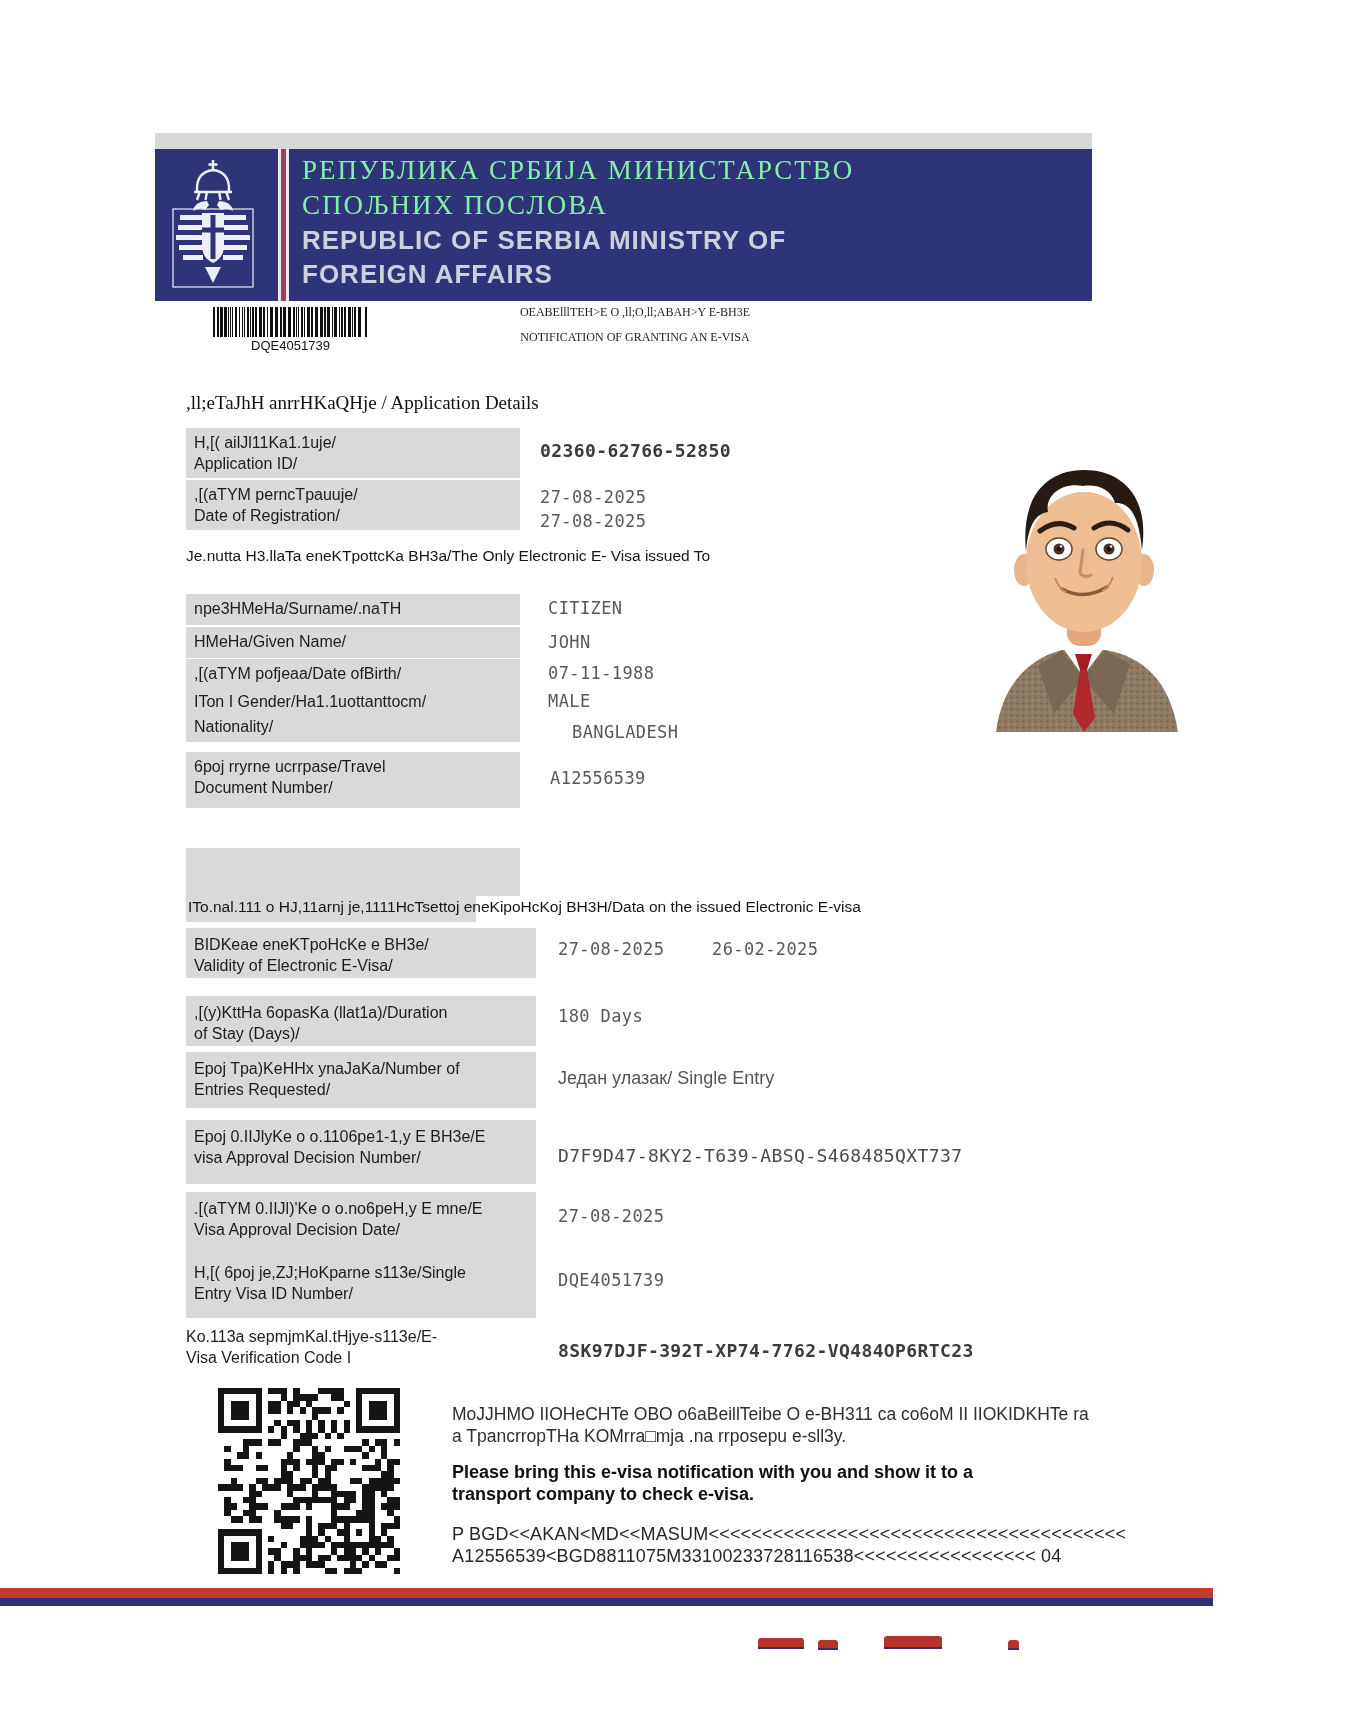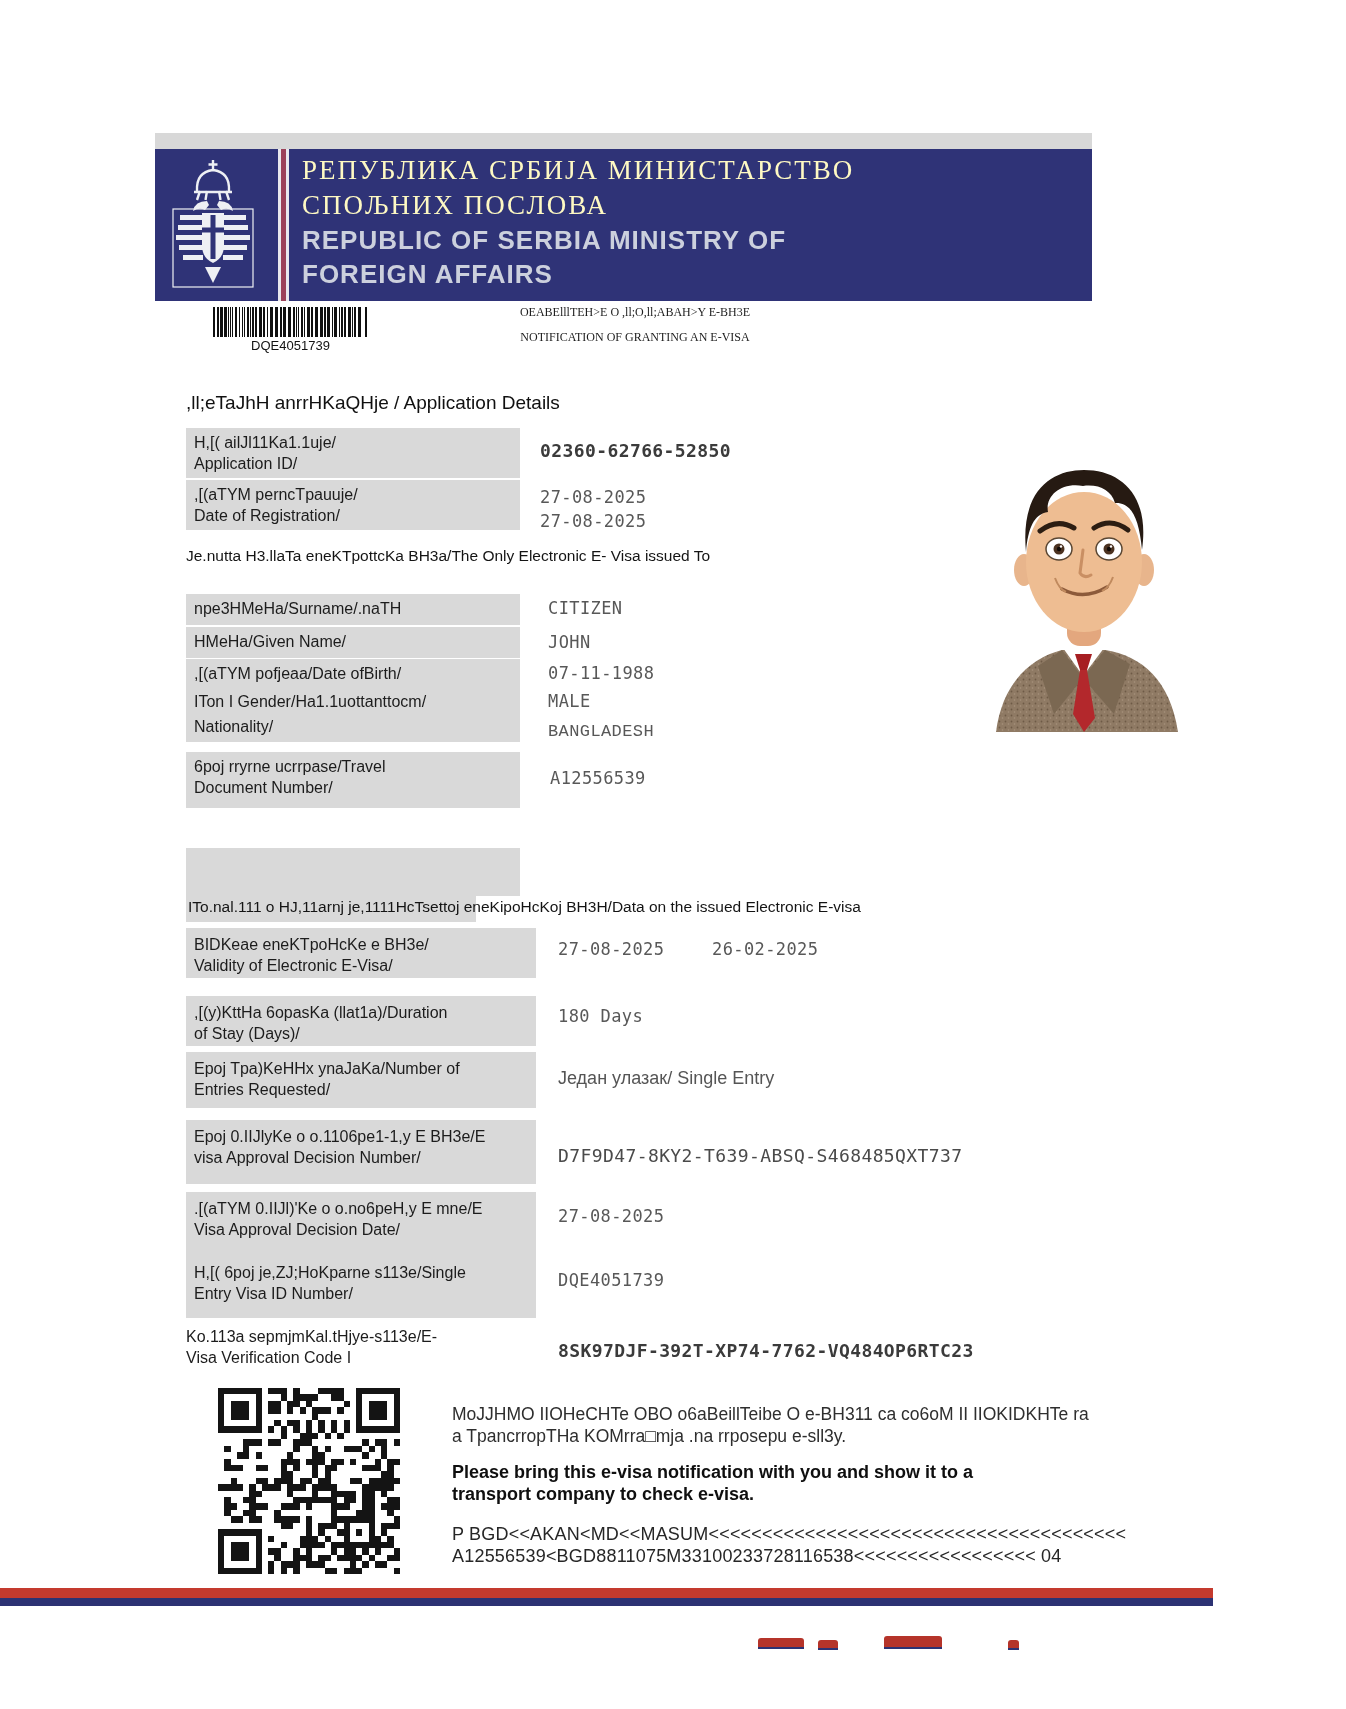--- a/index.html
+++ b/index.html
@@ -7,31 +7,31 @@
         font-family:"Liberation Sans",sans-serif;}
   .abs{position:absolute;}
 
   
   .banner-topstrip{position:absolute;left:155px;top:133px;width:937px;height:16px;background:#d8d8d8;}
   .banner{position:absolute;left:155px;top:149px;width:937px;height:152px;background:#2f3377;}
   .coa{position:absolute;left:12px;top:8px;}
   .vstripe{position:absolute;left:123px;top:0;height:152px;width:5px;background:#9c4259;
            border-left:3px solid #e9e9ee;border-right:3px solid #e9e9ee;}
   .banner-text{position:absolute;left:147px;top:4px;}
-  .cyr-line{font-family:"Liberation Serif",serif;font-size:27px;line-height:35px;color:#fef9c3;letter-spacing:2px;}
+  .cyr-line{font-family:"Liberation Serif",serif;font-size:27px;line-height:35px;color:#86efac;letter-spacing:2px;}
   .en-line{font-family:"Liberation Sans",sans-serif;font-weight:bold;font-size:26px;line-height:34px;color:#ccd0dd;letter-spacing:1px;}
 
   
   .barcode{position:absolute;left:213px;top:307px;}
   .barcode-label{position:absolute;left:213px;top:338px;width:155px;text-align:center;font-size:13px;color:#131313;}
   .doc-title{position:absolute;left:410px;top:300px;width:450px;text-align:center;
              font-family:"Liberation Serif",serif;font-size:12px;line-height:25px;color:#1d1d1d;}
 
   
-  .h-serif{position:absolute;font-family:Liberation Sans, sans-serif;font-size:19px;color:#101010;}
+  .h-serif{position:absolute;font-family:Liberation Serif, serif;font-size:19px;color:#101010;}
   .h-sans{position:absolute;font-size:15.5px;color:#141414;}
   .lblbox{position:absolute;left:186px;width:334px;background:#d9d9d9;box-sizing:border-box;padding:4px 0 0 8px;}
   .lblbox.w2{width:350px;padding-top:6px;}
   .lbl{font-size:16px;line-height:21px;color:#1c1c1c;}
   .val{position:absolute;font-family:"DejaVu Sans Mono",monospace;font-size:17px;color:#585858;
        letter-spacing:.4px;white-space:pre;}
   .val.strong{color:#3b3b3b;font-weight:bold;font-size:18px;}
   .val-sans{position:absolute;font-size:18px;color:#555;}
 
   
@@ -167,21 +167,21 @@
   <div class="val" style="left:548px;top:663px;">07-11-1988</div>
 
   <div class="lblbox" style="top:687px;height:30px;">
     <div class="lbl">ITon I Gender/Ha1.1uottanttocm/</div>
   </div>
   <div class="val" style="left:548px;top:691px;">MALE</div>
 
   <div class="lblbox" style="top:712px;height:30px;">
     <div class="lbl">Nationality/</div>
   </div>
-  <div class="val" style="left:548px;top:722px;font-family:Liberation Mono, monospace;">BANGLADESH</div>
+  <div class="val" style="left:572px;top:722px;">BANGLADESH</div>
 
   <div class="lblbox" style="top:752px;height:56px;">
     <div class="lbl">6poj rryrne ucrrpase/Travel</div>
     <div class="lbl">Document Number/</div>
   </div>
   <div class="val" style="left:550px;top:768px;">A12556539</div>
 
   <svg class="photo" width="243" height="312" viewBox="0 0 243 312">
     <defs>
       <pattern id="tweed" width="6" height="6" patternUnits="userSpaceOnUse">

